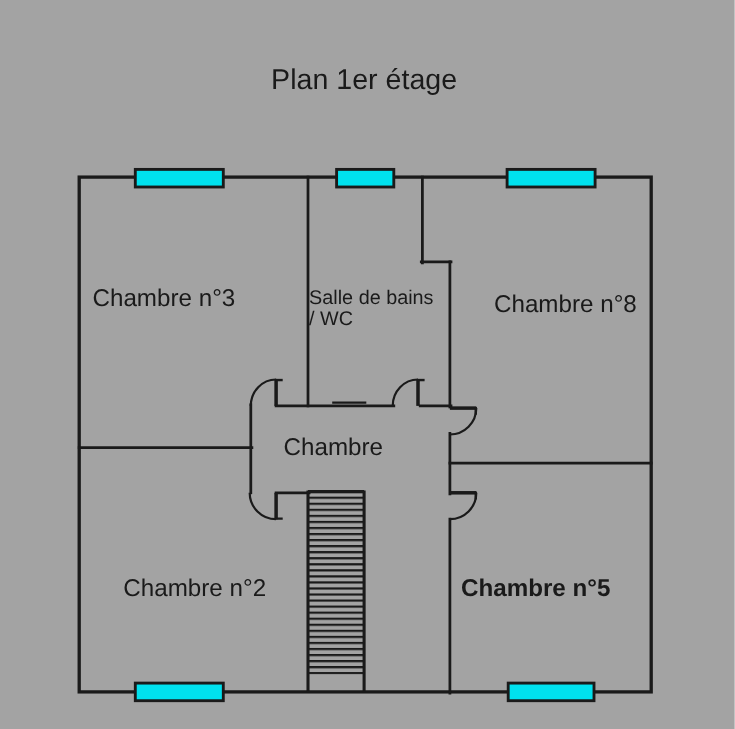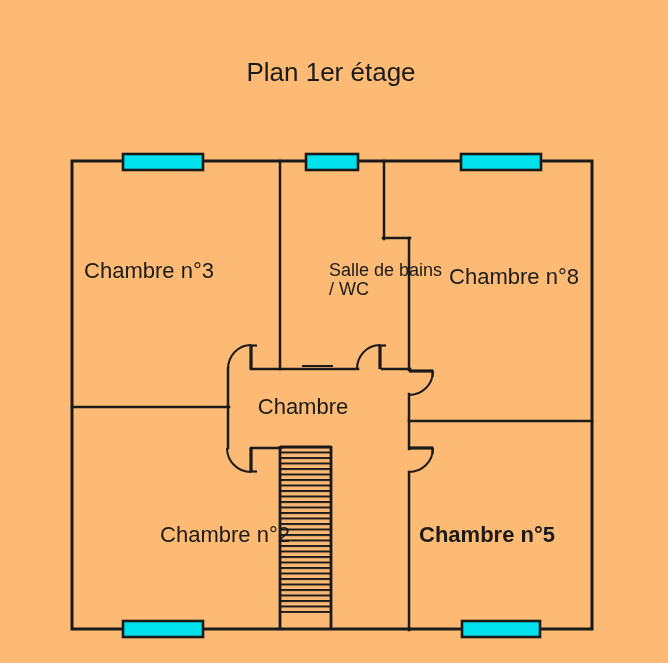--- a/index.html
+++ b/index.html
@@ -4,21 +4,21 @@
 <style>
   html, body {
     margin: 0;
     padding: 0;
     background: #ffffff;
   }
   .canvas {
     position: relative;
     width: 668px;
     height: 663px;
-    background: #fdba74;
+    background: #a3a3a3;
     overflow: hidden;
     font-family: "Liberation Sans", sans-serif;
     color: #1a1a1a;
   }
   .title {
     position: absolute;
     top: 57px;
     left: 0;
     width: 662px;
     margin: 0;
@@ -42,26 +42,25 @@
     color: #1a1a1a;
   }
   .bath-label {
     position: absolute;
     left: 281px;
     top: 261px;
     font-size: 18px;
     line-height: 19px;
     white-space: nowrap;
     color: #1a1a1a;
-    margin-left: 48px;
   }
   .lbl-chambre3 { left: 149px; top: 271px; }
   .lbl-chambre4 { left: 514px; top: 277px; }
   .lbl-palier   { left: 303px; top: 407px; }
-  .lbl-chambre2 { left: 177px; top: 535px; margin-left: 48px; }
+  .lbl-chambre2 { left: 177px; top: 535px; }
   .lbl-chambre5 { left: 487px; top: 535px; font-weight: bold; }
 </style>
 </head>
 <body>
 
 <div class="canvas">
 
   <h1 class="title">Plan 1er étage</h1>
 
   <svg class="plan-svg" viewBox="0 0 668 663">

